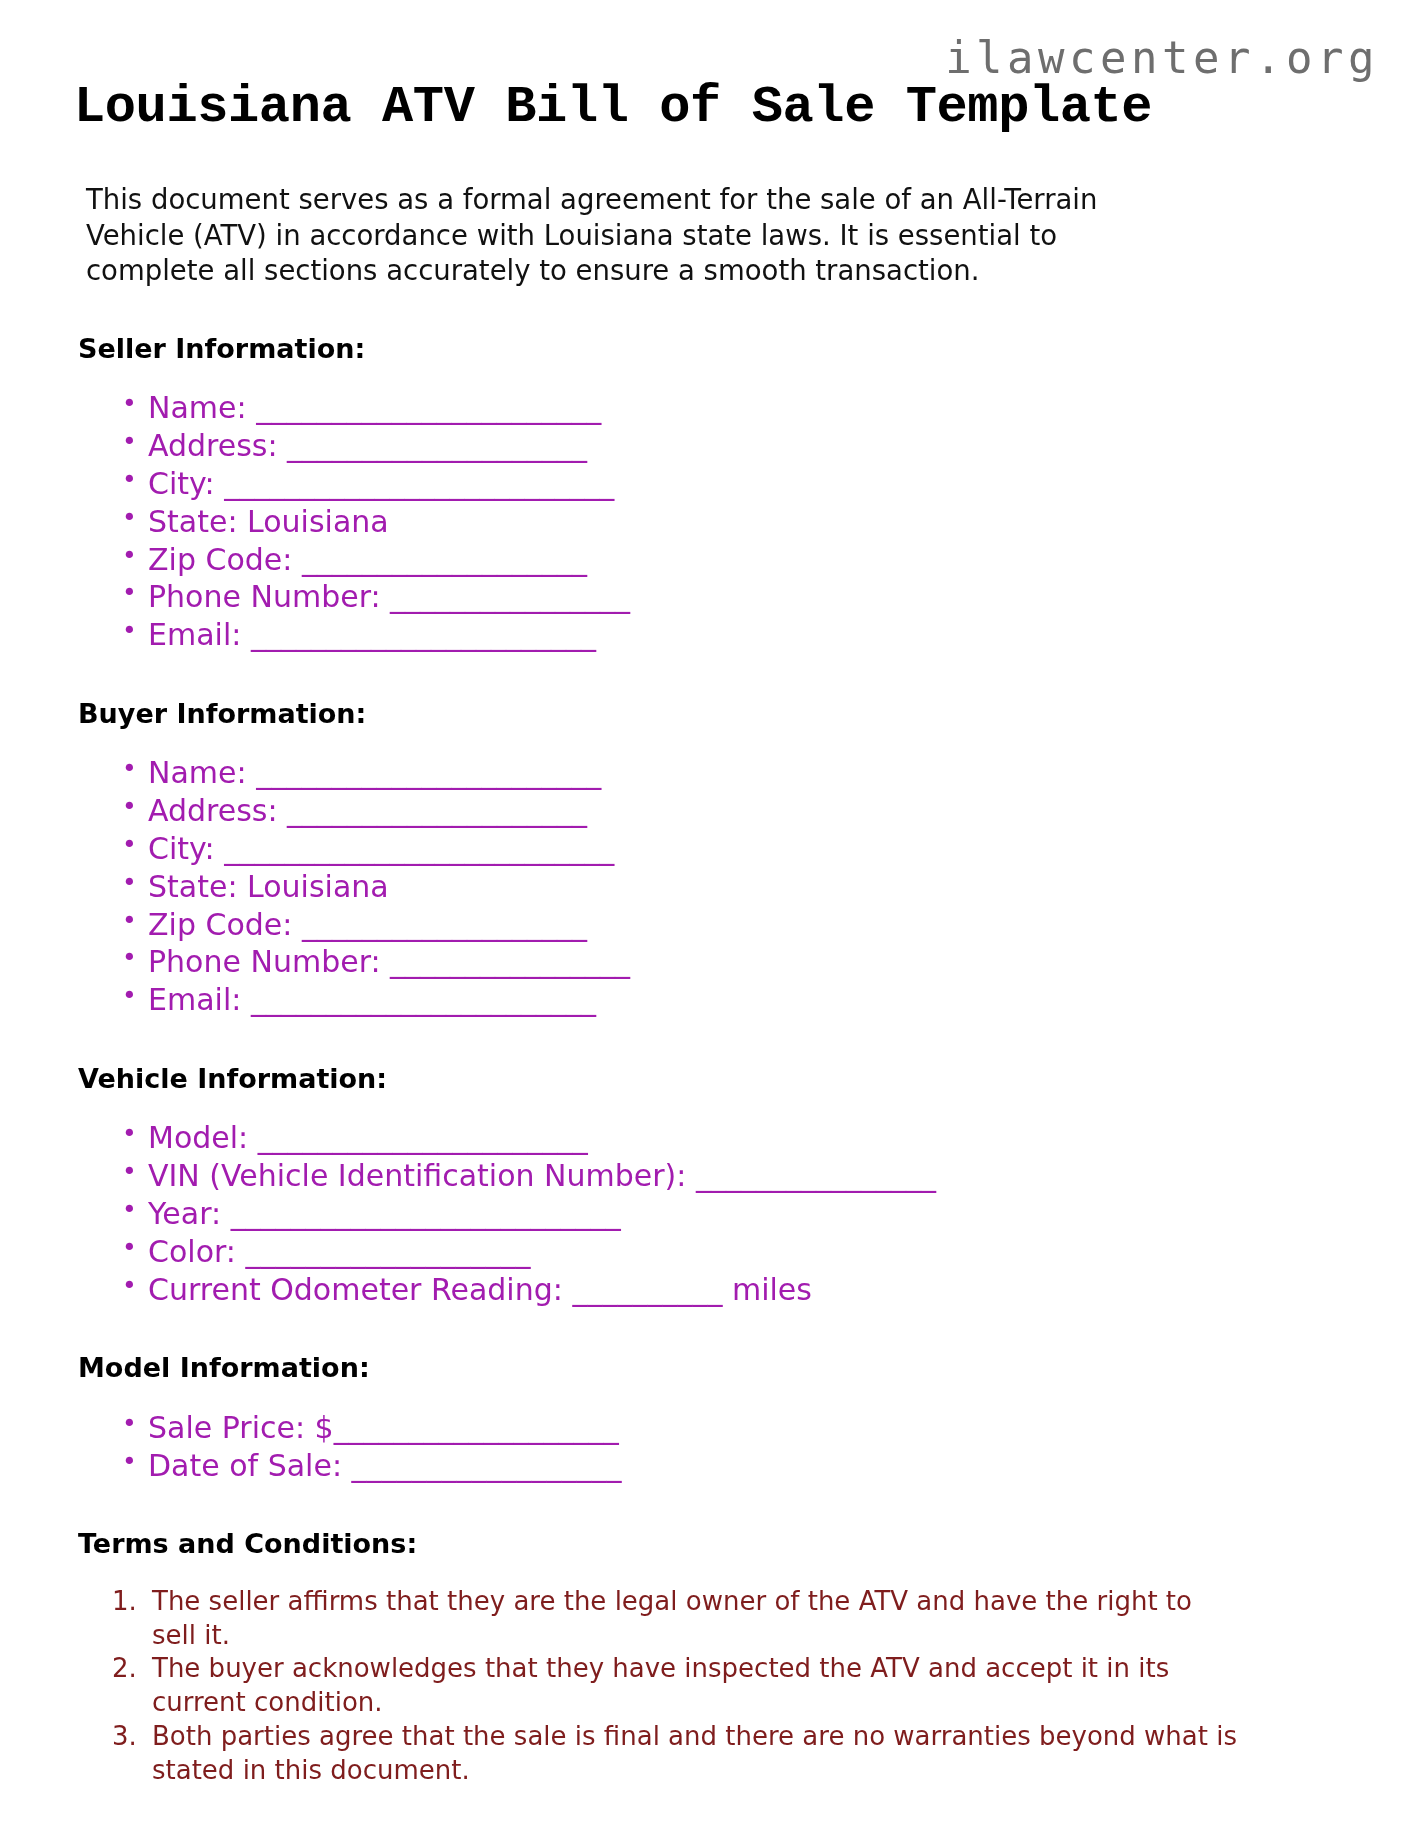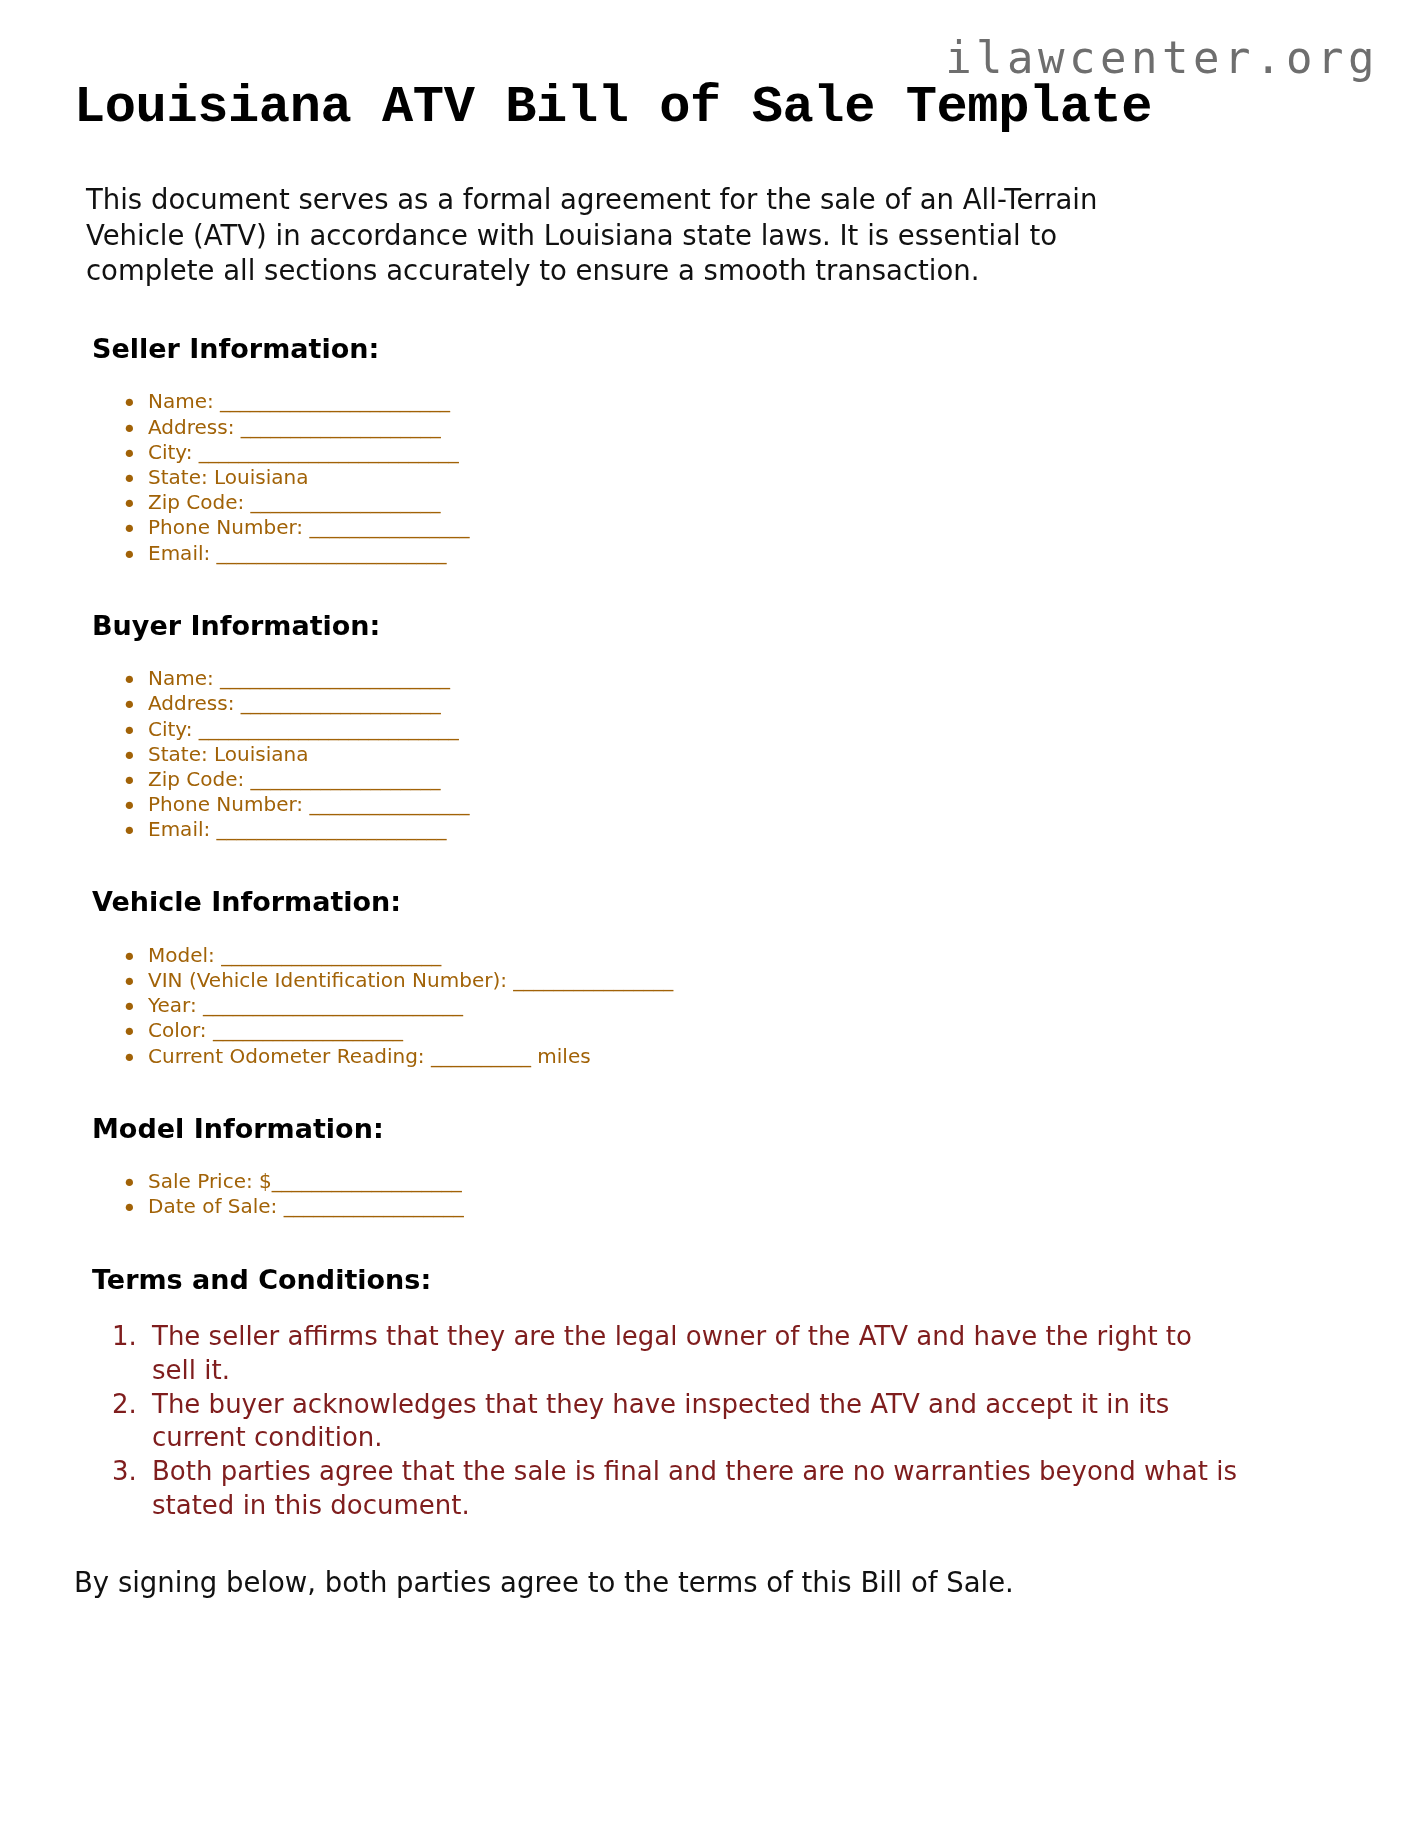--- a/index.html
+++ b/index.html
@@ -51,35 +51,35 @@
   p.intro {
     font-size: 27.5px;
     line-height: 1.30;
     margin: 44px 0 0 12px;
     width: 1095px;
     color: #111;
   }
   h2.section-title {
     font-size: 27px;
     font-weight: bold;
-    margin: 44px 0 0 18px;
+    margin: 44px 0 0 4px;
     line-height: 1.2;
     color: #000;
   }
   ul.field-list {
     list-style: none;
     margin: 24px 0 0 0;
     padding: 0 0 0 44px;
   }
   ul.field-list li {
-    font-size: 20px;
+    font-size: 30px;
     line-height: 1.26;
     position: relative;
     padding-left: 30px;
-    color: #a16207;
+    color: #a21caf;
     white-space: nowrap;
   }
   ul.field-list li::before {
     content: "\2022";
     position: absolute;
     left: 4px;
     top: -1px;
     font-size: 25px;
     line-height: 1.26;
   }

